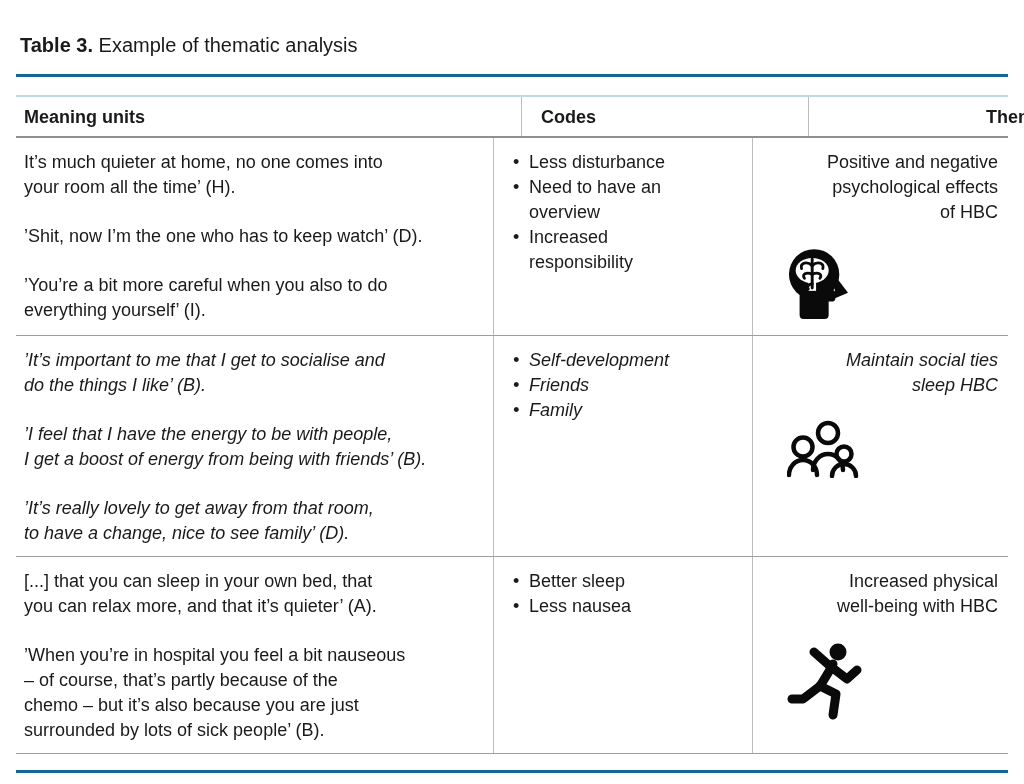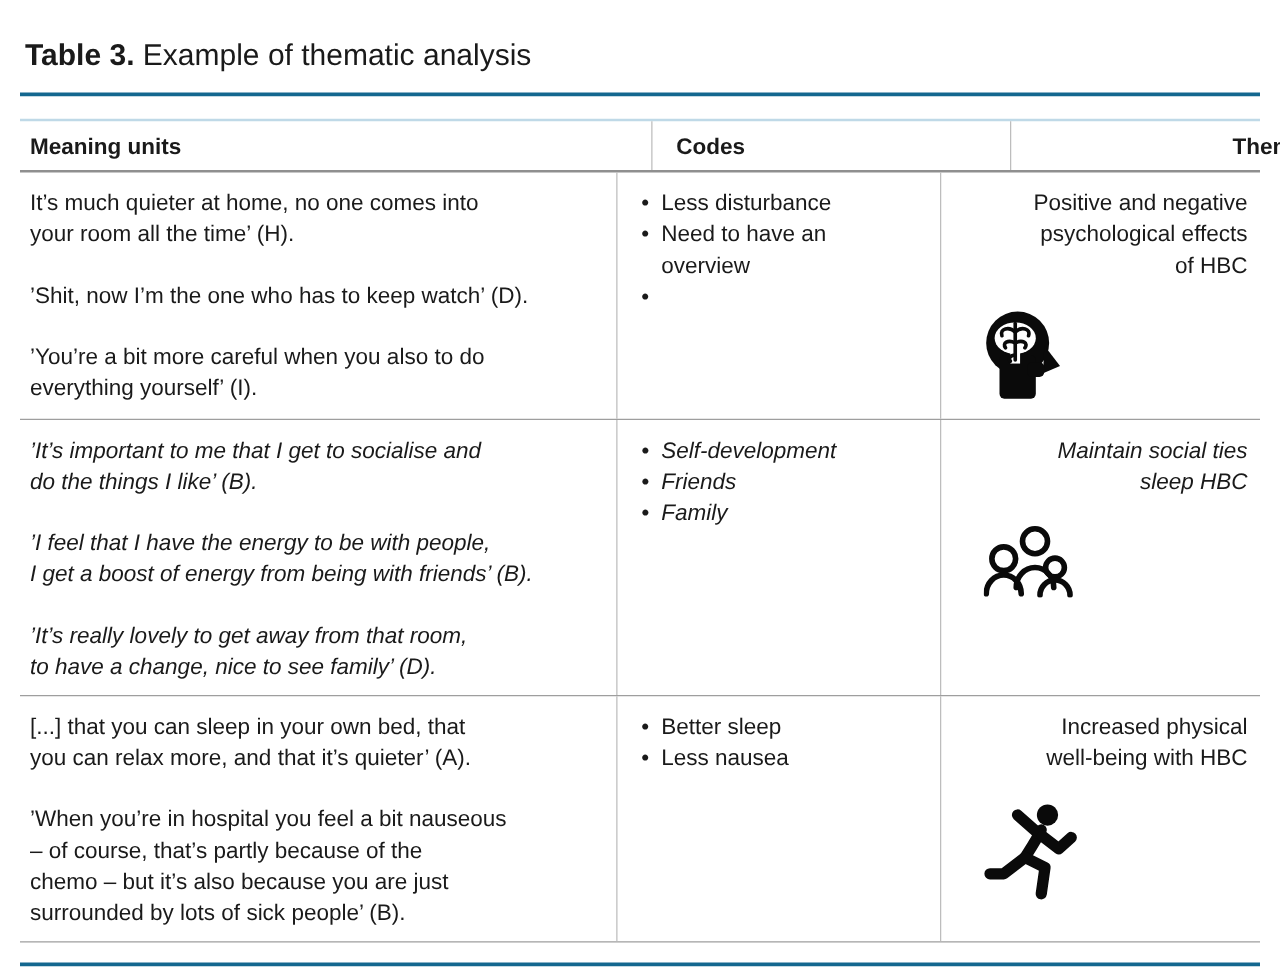--- a/index.html
+++ b/index.html
@@ -4,21 +4,21 @@
 <style>
   html,body{margin:0;padding:0;background:#ffffff;}
   body{
     width:1024px;height:784px;
     font-family:"Liberation Sans","DejaVu Sans",sans-serif;
     color:#1a1a1a;
     -webkit-font-smoothing:antialiased;
     overflow:hidden;
   }
   .page{padding:28px 16px 0 16px;}
-  .caption{font-size:24px;line-height:26px;margin:4px 0 16px 4px;}
+  .caption{font-size:20px;line-height:26px;margin:4px 0 16px 4px;}
   .caption .cap-label{font-weight:700;}
   .rule-accent{height:3px;background:#14678f;border:0;margin:0;}
   .rule-accent.top{margin-bottom:18px;}
   .rule-accent.bottom{margin-top:16px;}
   .ta-table{width:992px;}
   .row{
     display:grid;
     grid-template-columns:477px 259px 256px;
     box-sizing:border-box;
   }
@@ -78,20 +78,22 @@
           <span class="bullet-glyph">•</span>
           <span class="bullet-text">Less disturbance</span>
         </div>
         <div class="bullet-item">
           <span class="bullet-glyph">•</span>
           <span class="bullet-text">Need to have an
 overview</span>
         </div>
         <div class="bullet-item">
           <span class="bullet-glyph">•</span>
+          <span class="bullet-text">Increased
+responsibility</span>
         </div>
       </div>
       <div class="cell col3">
         <p class="theme-text">Positive and negative
 psychological effects
 of HBC</p>
         <svg class="theme-icon" width="62" height="78" viewBox="0 0 64 80">
           <g fill="#0a0a0a">
             <circle cx="28" cy="28" r="26"></circle>
             <rect x="13" y="38" width="30" height="36" rx="4"></rect>

